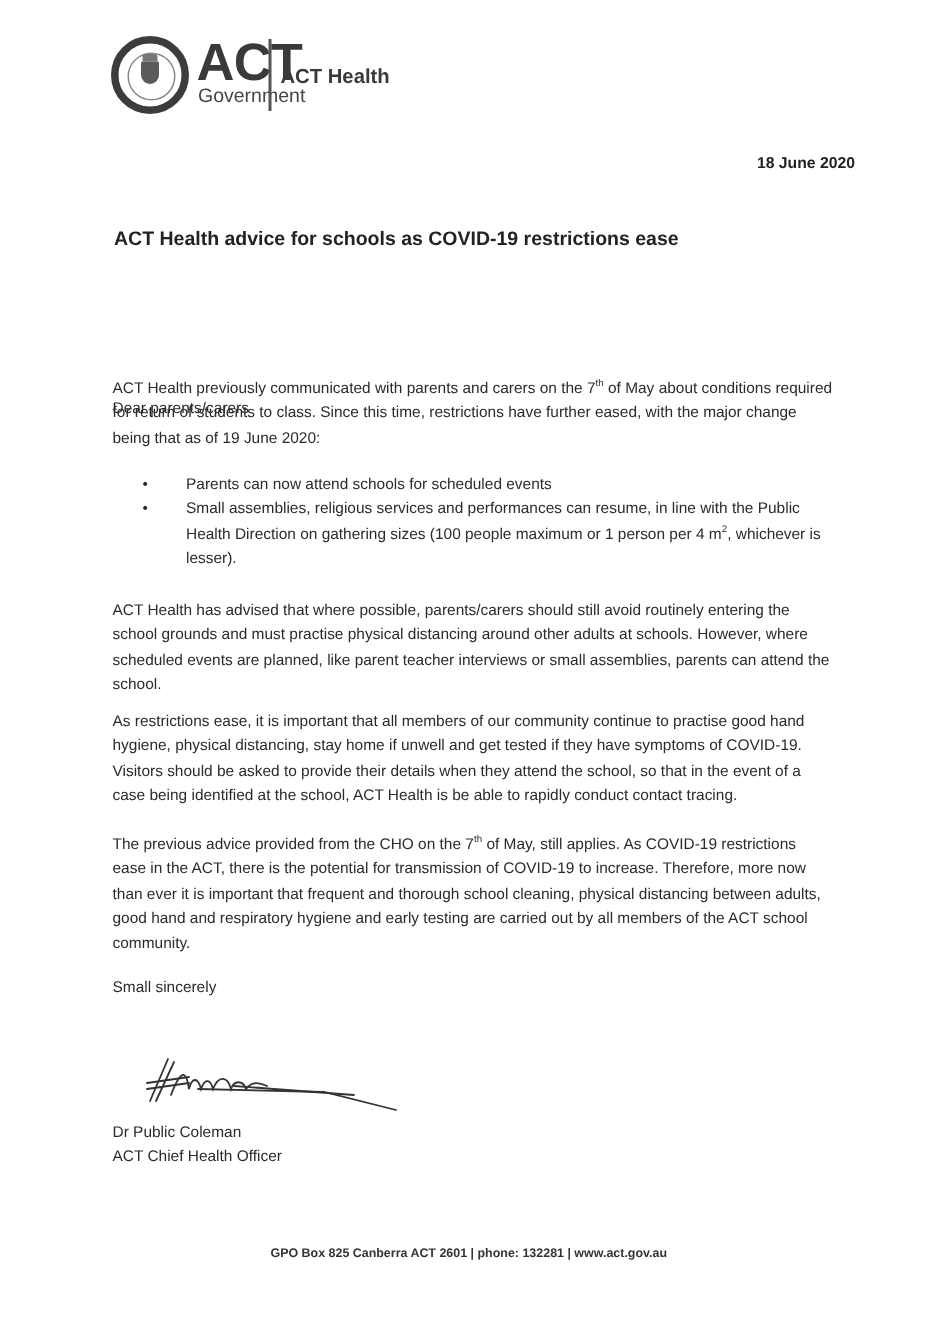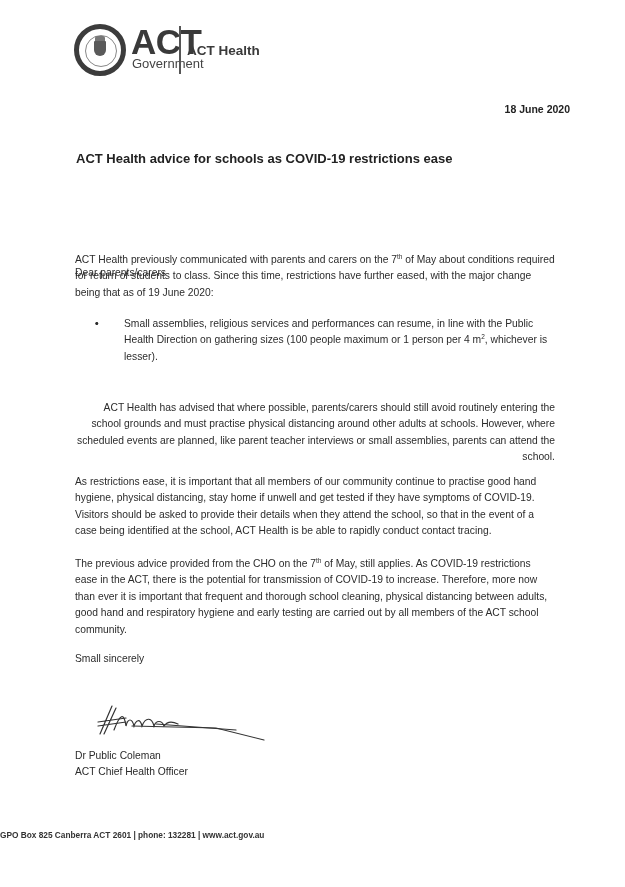--- a/index.html
+++ b/index.html
@@ -20,21 +20,21 @@
   .health-text { position:absolute; left:113px; top:21px; font-size:13.5px; font-weight:bold; color:#3a3a3a; }
   .date { right:55px; top:103px; font-size:10.5px; font-weight:bold; color:#222; }
   .title { left:76px; top:151px; font-size:13px; font-weight:bold; color:#222; }
   .para { left:75px; width:480px; font-size:10.3px; line-height:16.4px; color:#2b2b2b; }
   sup { font-size:6.5px; line-height:0; vertical-align:super; }
   ul.bullets { position:absolute; left:92px; top:316px; width:462px; margin:0; padding:0; list-style:none;
                font-size:10.3px; line-height:16.4px; }
   ul.bullets li { position:relative; padding-left:32px; }
   ul.bullets li .dot { position:absolute; left:3px; top:0; }
   .sig { left:96px; top:700px; width:170px; height:50px; }
-  .footer { left:0; width:625px; top:830px; font-size:8.3px; font-weight:bold; color:#333; }
+  .footer { left:0; width:625px; top:830px; text-align:center; font-size:8.3px; font-weight:bold; color:#333; }
 </style>
 </head>
 <body>
 
 <div class="abs logo">
   <div class="crest">
     <div class="crest-inner"></div>
     <div class="crest-crown"></div>
     <div class="crest-shield"></div>
   </div>
@@ -46,25 +46,25 @@
 
 <div class="abs date">18 June 2020</div>
 
 <div class="abs title">ACT Health advice for schools as COVID-19 restrictions ease</div>
 
 <div class="abs para" style="top:245px;margin-top:20px;">Dear parents/carers</div>
 
 <div class="abs para" style="top:252px;"><span>ACT Health previously communicated with parents and carers on the 7</span><sup>th</sup><span> of May about conditions required for return of students to class.  Since this time, restrictions have further eased, with the major change being that as of 19 June 2020:</span></div>
 
 <ul class="bullets">
-  <li><span class="dot">•</span></li>
+  <li><span class="dot">•</span><span>Parents can now attend schools for scheduled events</span></li>
   <li><span class="dot">•</span><span>Small assemblies, religious services and performances can resume, in line with the Public Health Direction on gathering sizes (100 people maximum or 1 person per 4 m</span><sup>2</sup><span>, whichever is lesser).</span></li>
 </ul>
 
-<div class="abs para" style="top:400px;text-align:right;">ACT Health has advised that where possible, parents/carers should still avoid routinely entering the school grounds and must practise physical distancing around other adults at schools.  However, where scheduled events are planned, like parent teacher interviews or small assemblies, parents can attend the school.</div>
+<div class="abs para" style="top:400px;">ACT Health has advised that where possible, parents/carers should still avoid routinely entering the school grounds and must practise physical distancing around other adults at schools.  However, where scheduled events are planned, like parent teacher interviews or small assemblies, parents can attend the school.</div>
 
 <div class="abs para" style="top:474px;">As restrictions ease, it is important that all members of our community continue to practise good hand hygiene,  physical distancing, stay home if unwell and get tested if they have symptoms of COVID-19. Visitors should be asked to provide their details when they attend the school, so that in the event of a case being identified at the school, ACT Health is be able to rapidly conduct contact tracing.</div>
 
 <div class="abs para" style="top:556px;"><span>The previous advice provided from the CHO on the 7</span><sup>th</sup><span> of May, still applies.  As COVID-19 restrictions ease in the ACT, there is the potential for transmission of COVID-19 to increase.  Therefore, more now than ever it is important that frequent and thorough school cleaning, physical distancing between adults, good hand and respiratory hygiene and early testing are carried out by all members of the ACT school community.</span></div>
 
 <div class="abs para" style="top:651px;">Small sincerely</div>
 
 <svg class="abs sig" viewBox="0 0 170 50">
   <g fill="none" stroke="#333" stroke-width="1.2" stroke-linecap="round">
     <path d="M4 34 L16 6 M8 34 L20 8 M2 22 L30 18 M2 26 L30 22"></path>

